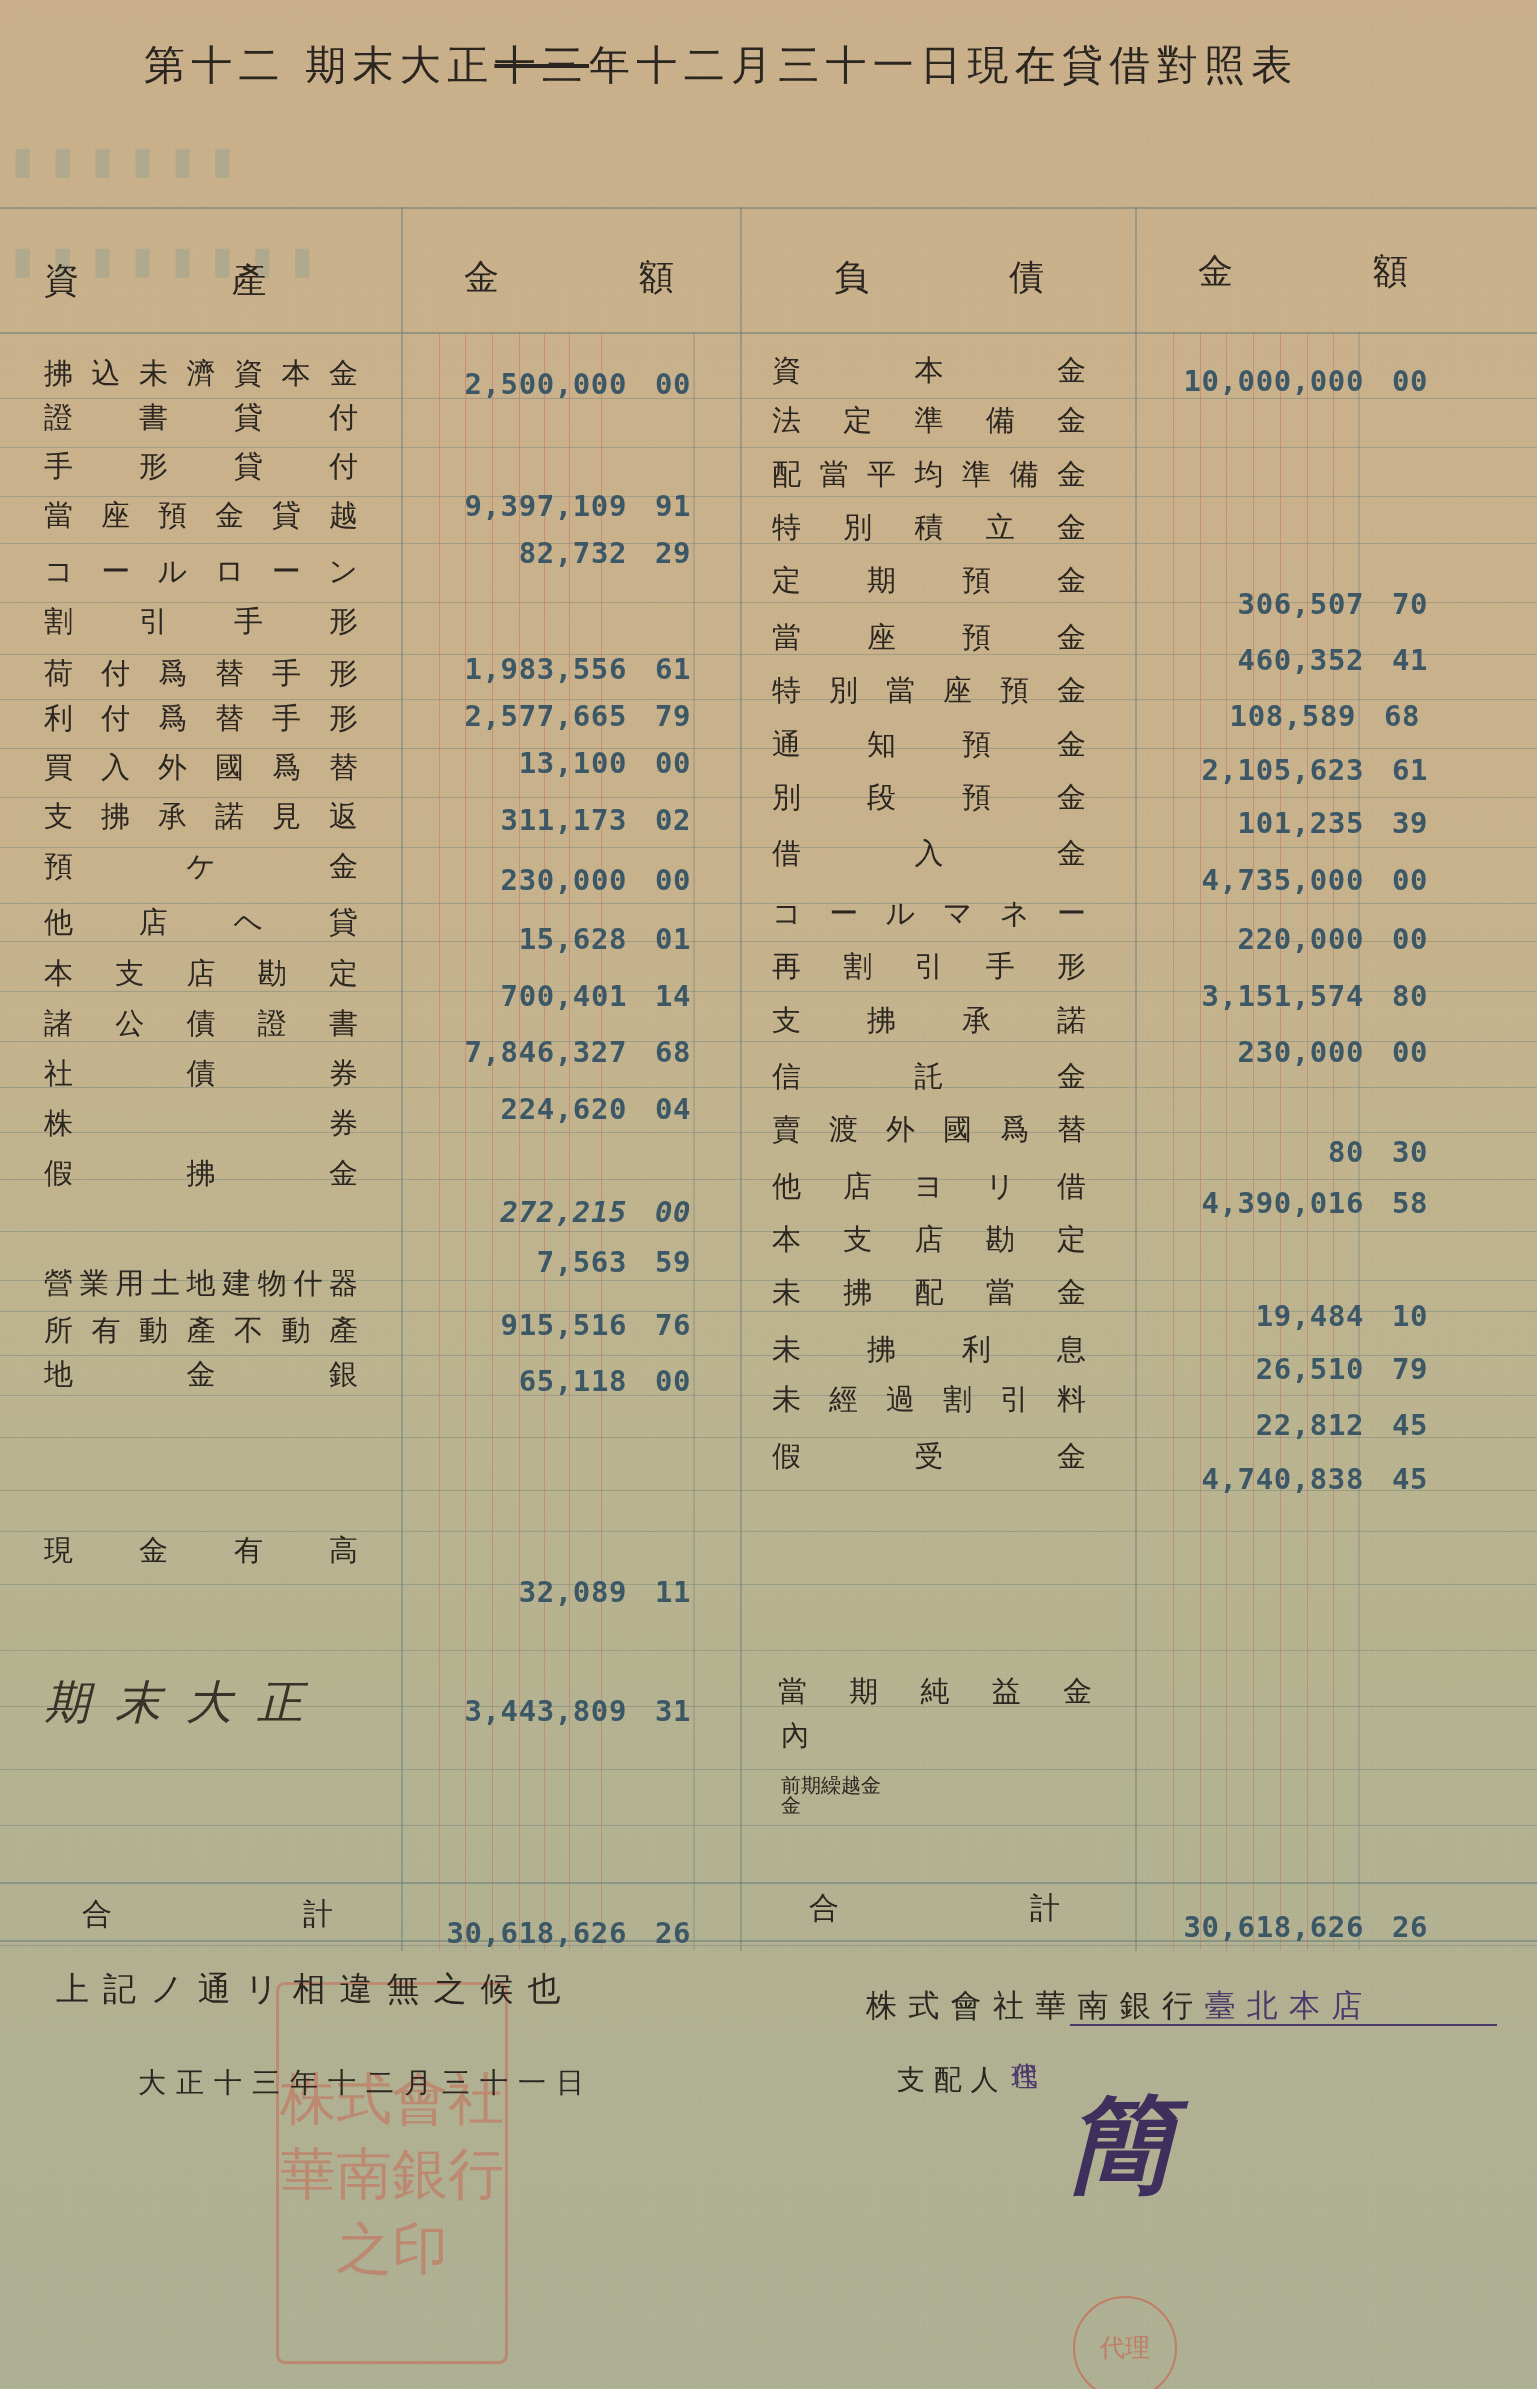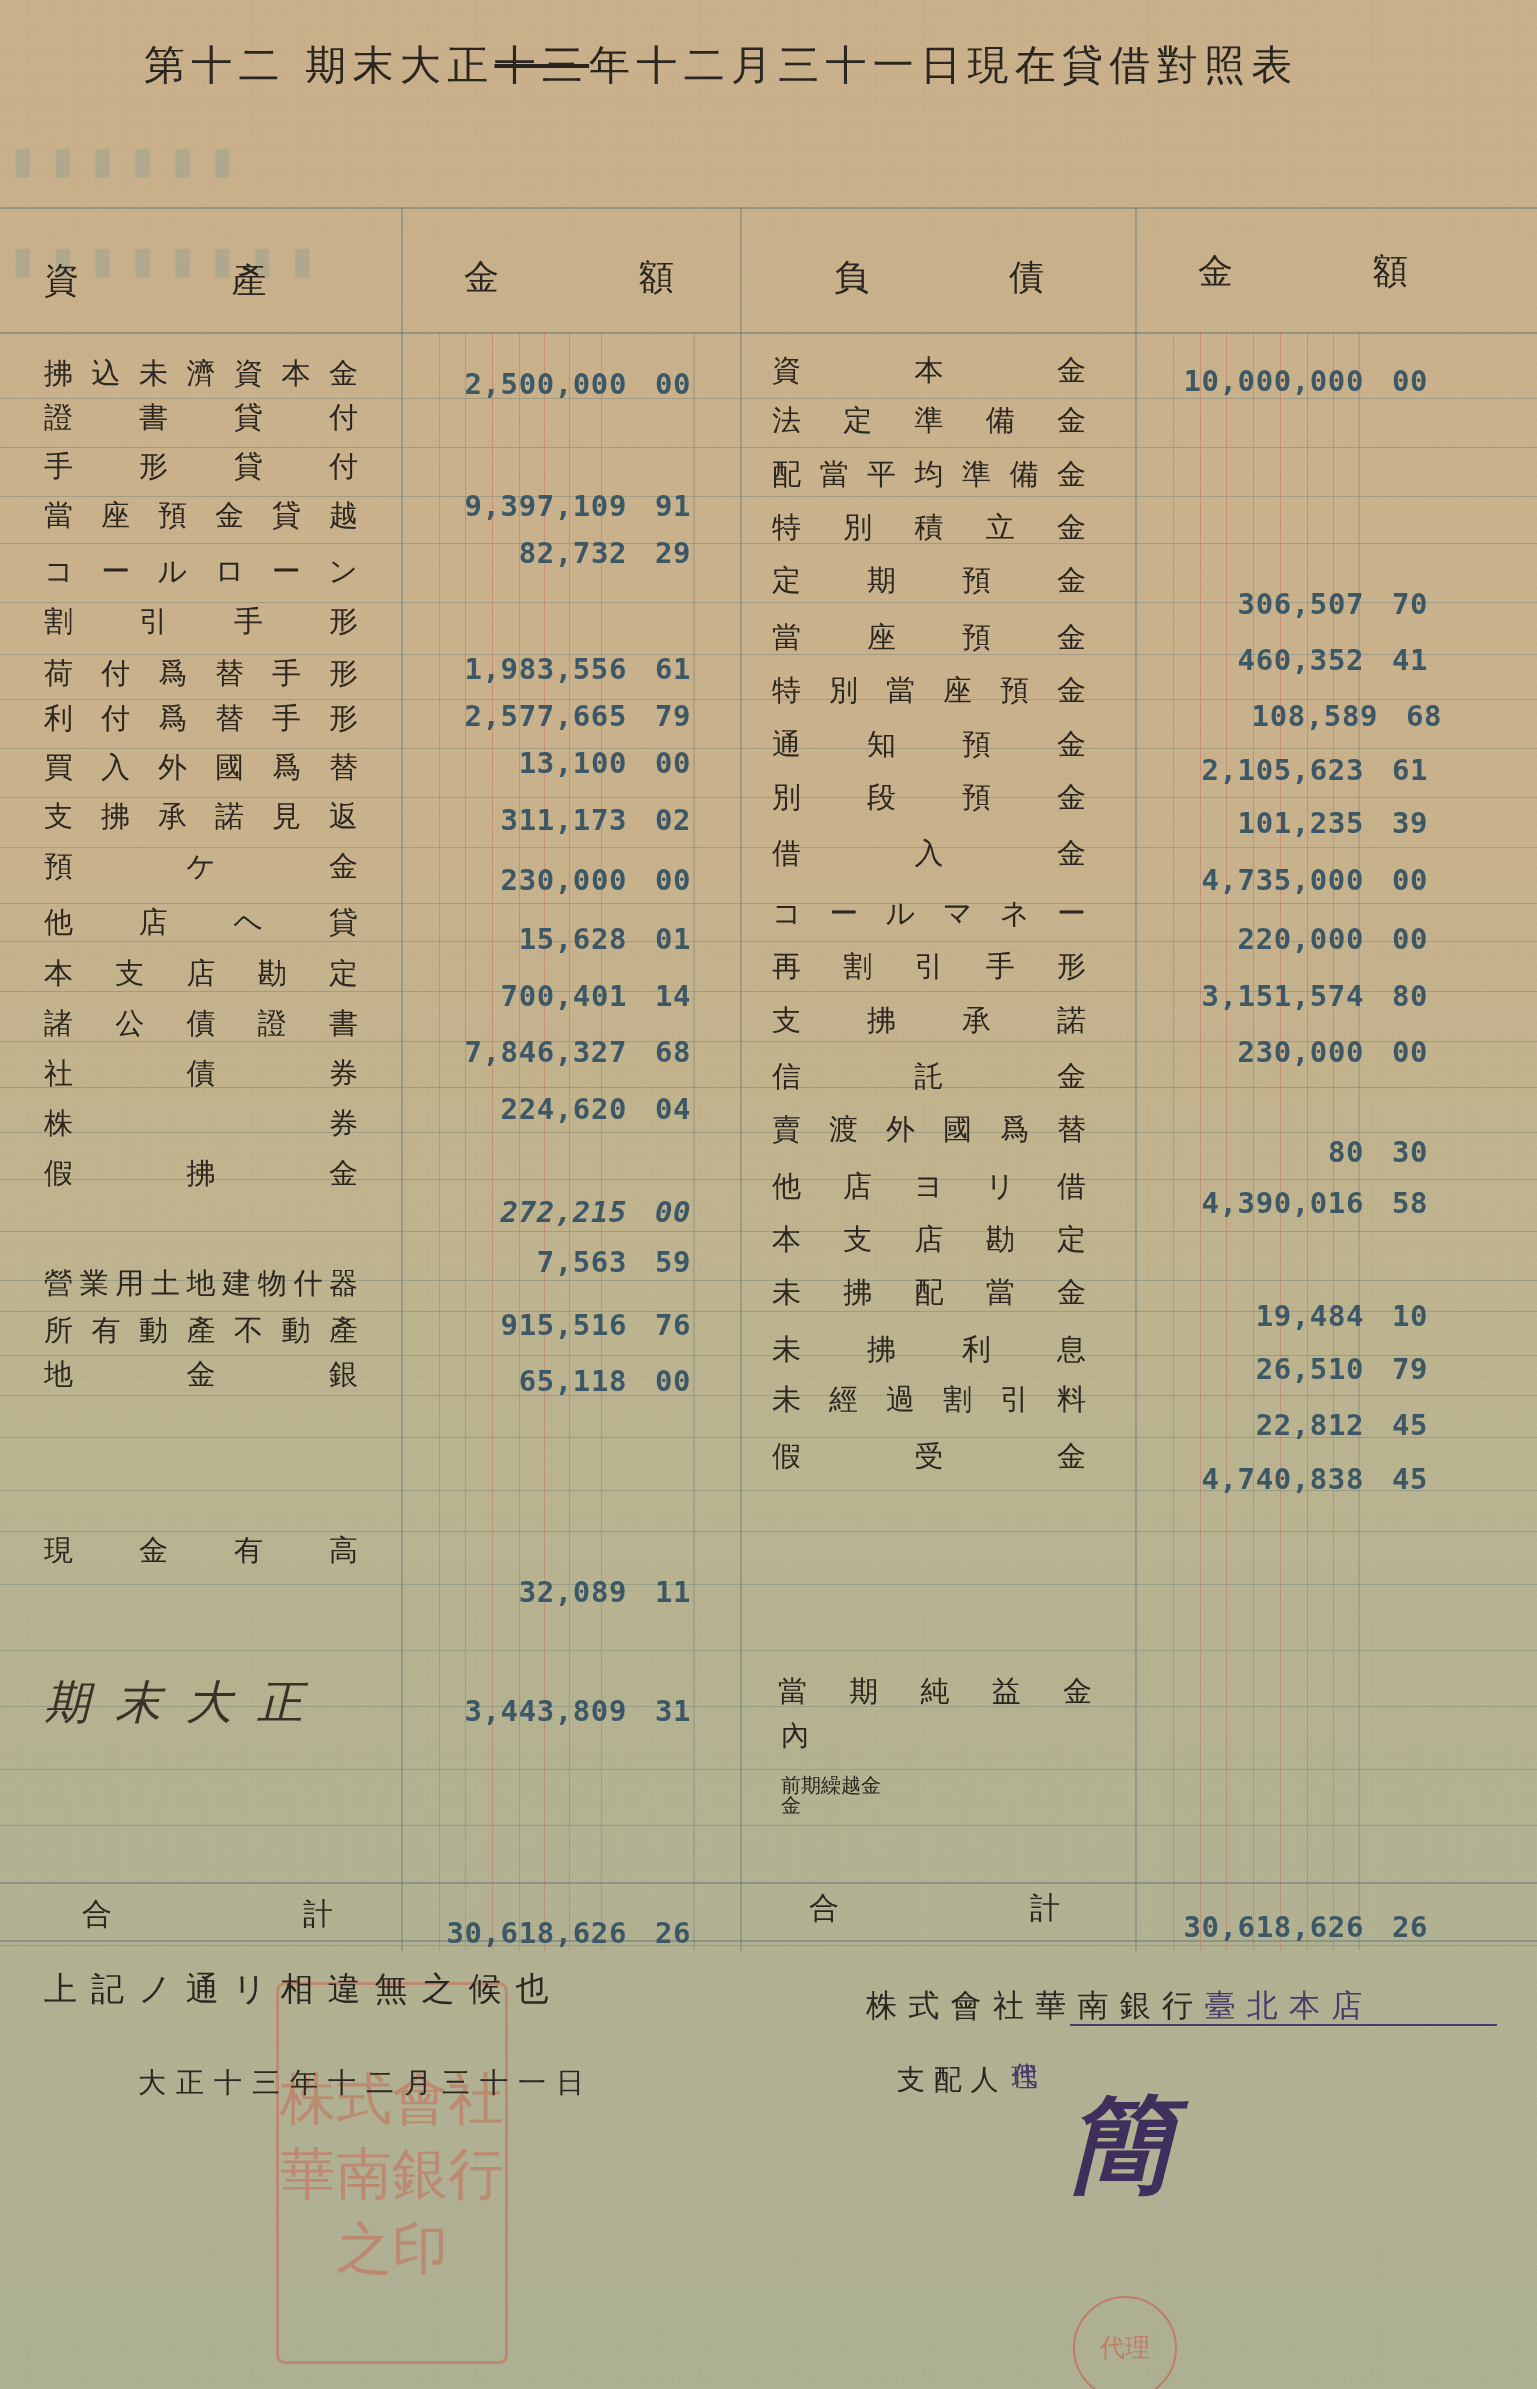--- a/index.html
+++ b/index.html
@@ -351,21 +351,21 @@
     </div>
     <div class="amt" style="right: 110px; top: 643px;"><span class="yen">460,352</span><span class="sen">41</span></div>
     <div class="label" style="left: 772px; top: 671px; width: 314px;">
       <span>特</span>
       <span>別</span>
       <span>當</span>
       <span>座</span>
       <span>預</span>
       <span>金</span>
     </div>
-    <div class="amt" style="right: 96px; top: 699px;"><span class="yen">108,589</span><span class="sen">68</span></div>
+    <div class="amt" style="right: 118px; top: 699px;"><span class="yen">108,589</span><span class="sen">68</span></div>
     <div class="label" style="left: 772px; top: 725px; width: 314px;">
       <span>通</span>
       <span>知</span>
       <span>預</span>
       <span>金</span>
     </div>
     <div class="amt" style="right: 110px; top: 753px;"><span class="yen">2,105,623</span><span class="sen">61</span></div>
     <div class="label" style="left: 772px; top: 778px; width: 314px;">
       <span>別</span>
       <span>段</span>
@@ -494,21 +494,21 @@
   <span>合</span>
     <span>計</span>
 </div>
 <div class="amt" style="right:110px; top:1910px;">
   <span class="yen">30,618,626</span><span class="sen">26</span>
 </div>
 
 <div class="seal-square">
     <span>株式會社華南銀行之印</span>
   </div>
-<div class="footer-text" style="left:44px; top:1967px;">上記ノ通リ相違無之候也</div>
+<div class="footer-text" style="left:56px; top:1967px;">上記ノ通リ相違無之候也</div>
 <div class="footer-text" style="left:138px; top:2064px; font-size:28px; letter-spacing:10px;">大正十三年十二月三十一日</div>
 
 <div class="footer-text" style="left:866px; top:1985px; font-size:31px; letter-spacing:11.3px;">
   <span>株式會社華南銀行</span><span class="violet">臺北本店</span>
 </div>
 <div class="underline" style="left:1070px; top:2024px; width:427px;"></div>
 <div class="footer-text" style="left:897px; top:2061px; font-size:28px; letter-spacing:8.8px;">支配人</div>
 <div class="footer-text violet" style="left:1010px; top:2042px; font-size:26px; line-height:29px; writing-mode:vertical-rl; letter-spacing:2.5px;">代理</div>
 <div class="signature">簡</div>
 <div class="seal-round">代理</div>

